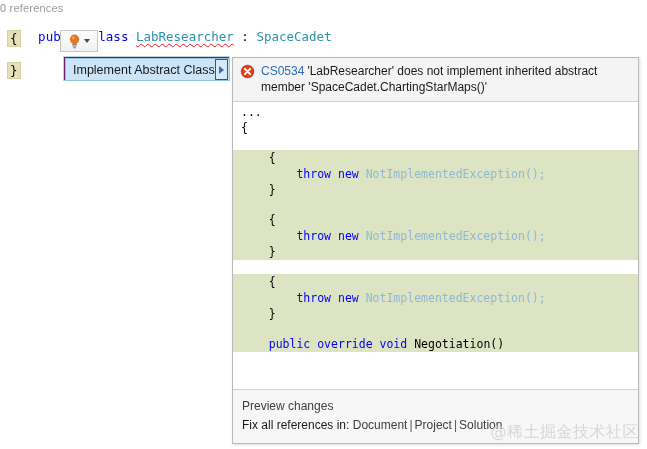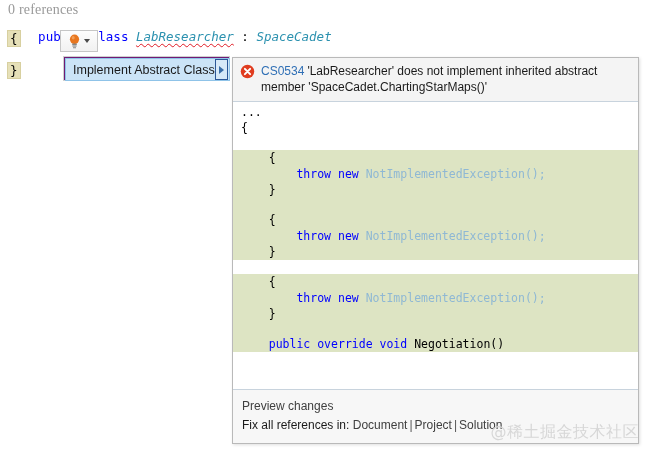--- a/index.html
+++ b/index.html
@@ -28,29 +28,29 @@
     position: absolute;
     font-family: "DejaVu Sans Mono", monospace;
     font-size: 12.5px;
     line-height: 15px;
     white-space: pre;
     color: #000000;
   }
 
   .codelens {
     position: absolute;
-    left: 8px; top: 2px;
-    font-family: Liberation Serif, serif;
-    font-size: 14px;
+    left: 0; top: 2px;
+    font-family: Liberation Sans, sans-serif;
+    font-size: 11px;
     color: #9a9a9a;
     letter-spacing: 0.2px;
   }
 
   .kw      { color: #0000ff; }
-  .type    { color: #2b91af; font-style: italic; }
+  .type    { color: #2b91af; }
   .punct   { color: #000000; }
   .squig {
     text-decoration: underline;
     text-decoration-color: #e01b24;
     text-decoration-style: wavy;
     text-decoration-thickness: 1px;
     text-underline-offset: 2px;
   }
   .brace-hl {
     background: #e6e0b8;

